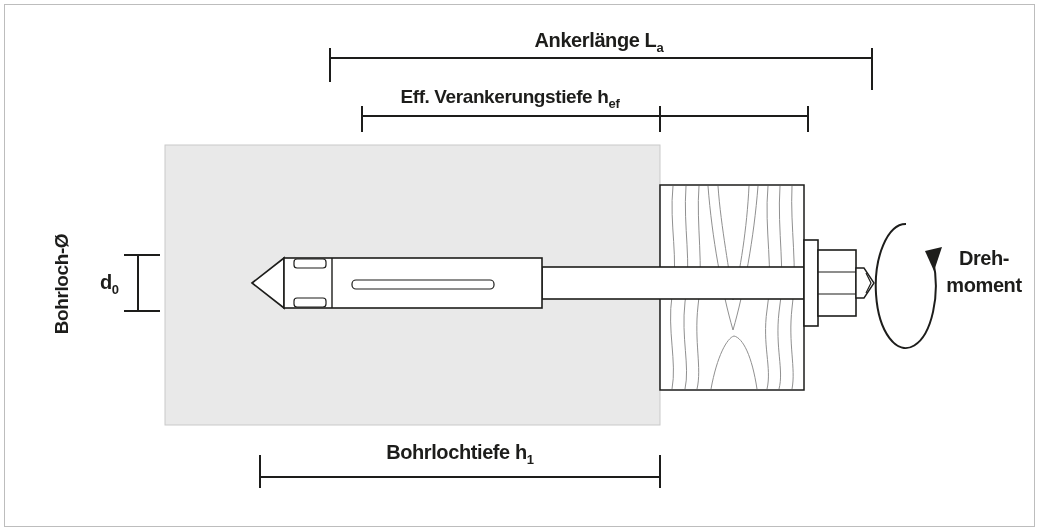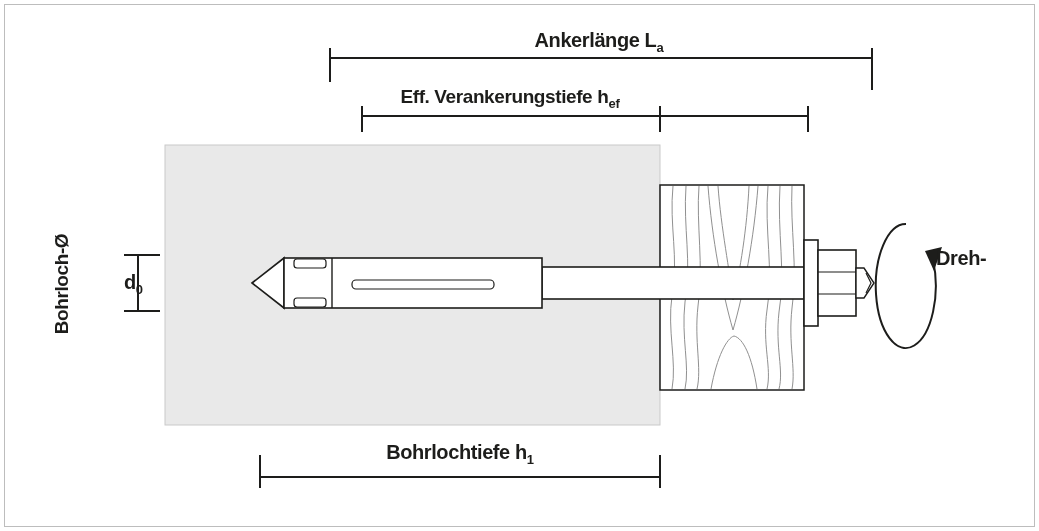--- a/index.html
+++ b/index.html
@@ -31,21 +31,21 @@
     font-size:13px;
     position:relative;
     top:5px;
     letter-spacing:-0.2px;
   }
   .center { transform:translateX(-50%); }
   .rot {
     transform:translate(-50%,-50%) rotate(-90deg);
   }
   .torque-label {
-    text-align:left;
+    text-align:center;
     line-height:27px;
     width:96px;
   }
 </style>
 </head>
 <body>
 
 <div class="canvas">
 
   <svg class="drawing" width="1039" height="531" viewBox="0 0 1039 531">
@@ -131,26 +131,27 @@
 
   <div class="lbl center" style="left:510px; top:86px; font-size:19px;">
     <span>Eff. Verankerungstiefe h</span><span class="sub">ef</span>
   </div>
 
 
   <div class="lbl rot" style="left:62px; top:284px; font-size:19px;">
     <span>Bohrloch-Ø</span>
   </div>
 
-  <div class="lbl" style="left:100px; top:271px;margin-left:24px;">
+  <div class="lbl" style="left:100px; top:271px;">
     <span>d</span><span class="sub">0</span>
   </div>
 
   <div class="lbl center" style="left:460px; top:441px;">
     <span>Bohrlochtiefe h</span><span class="sub">1</span>
   </div>
 
   <div class="lbl torque-label" style="left:936px; top:245px;">
     <div>Dreh-</div>
+    <div>moment</div>
   </div>
 
   <div class="frame"></div>
 </div>
 
 </body></html>

